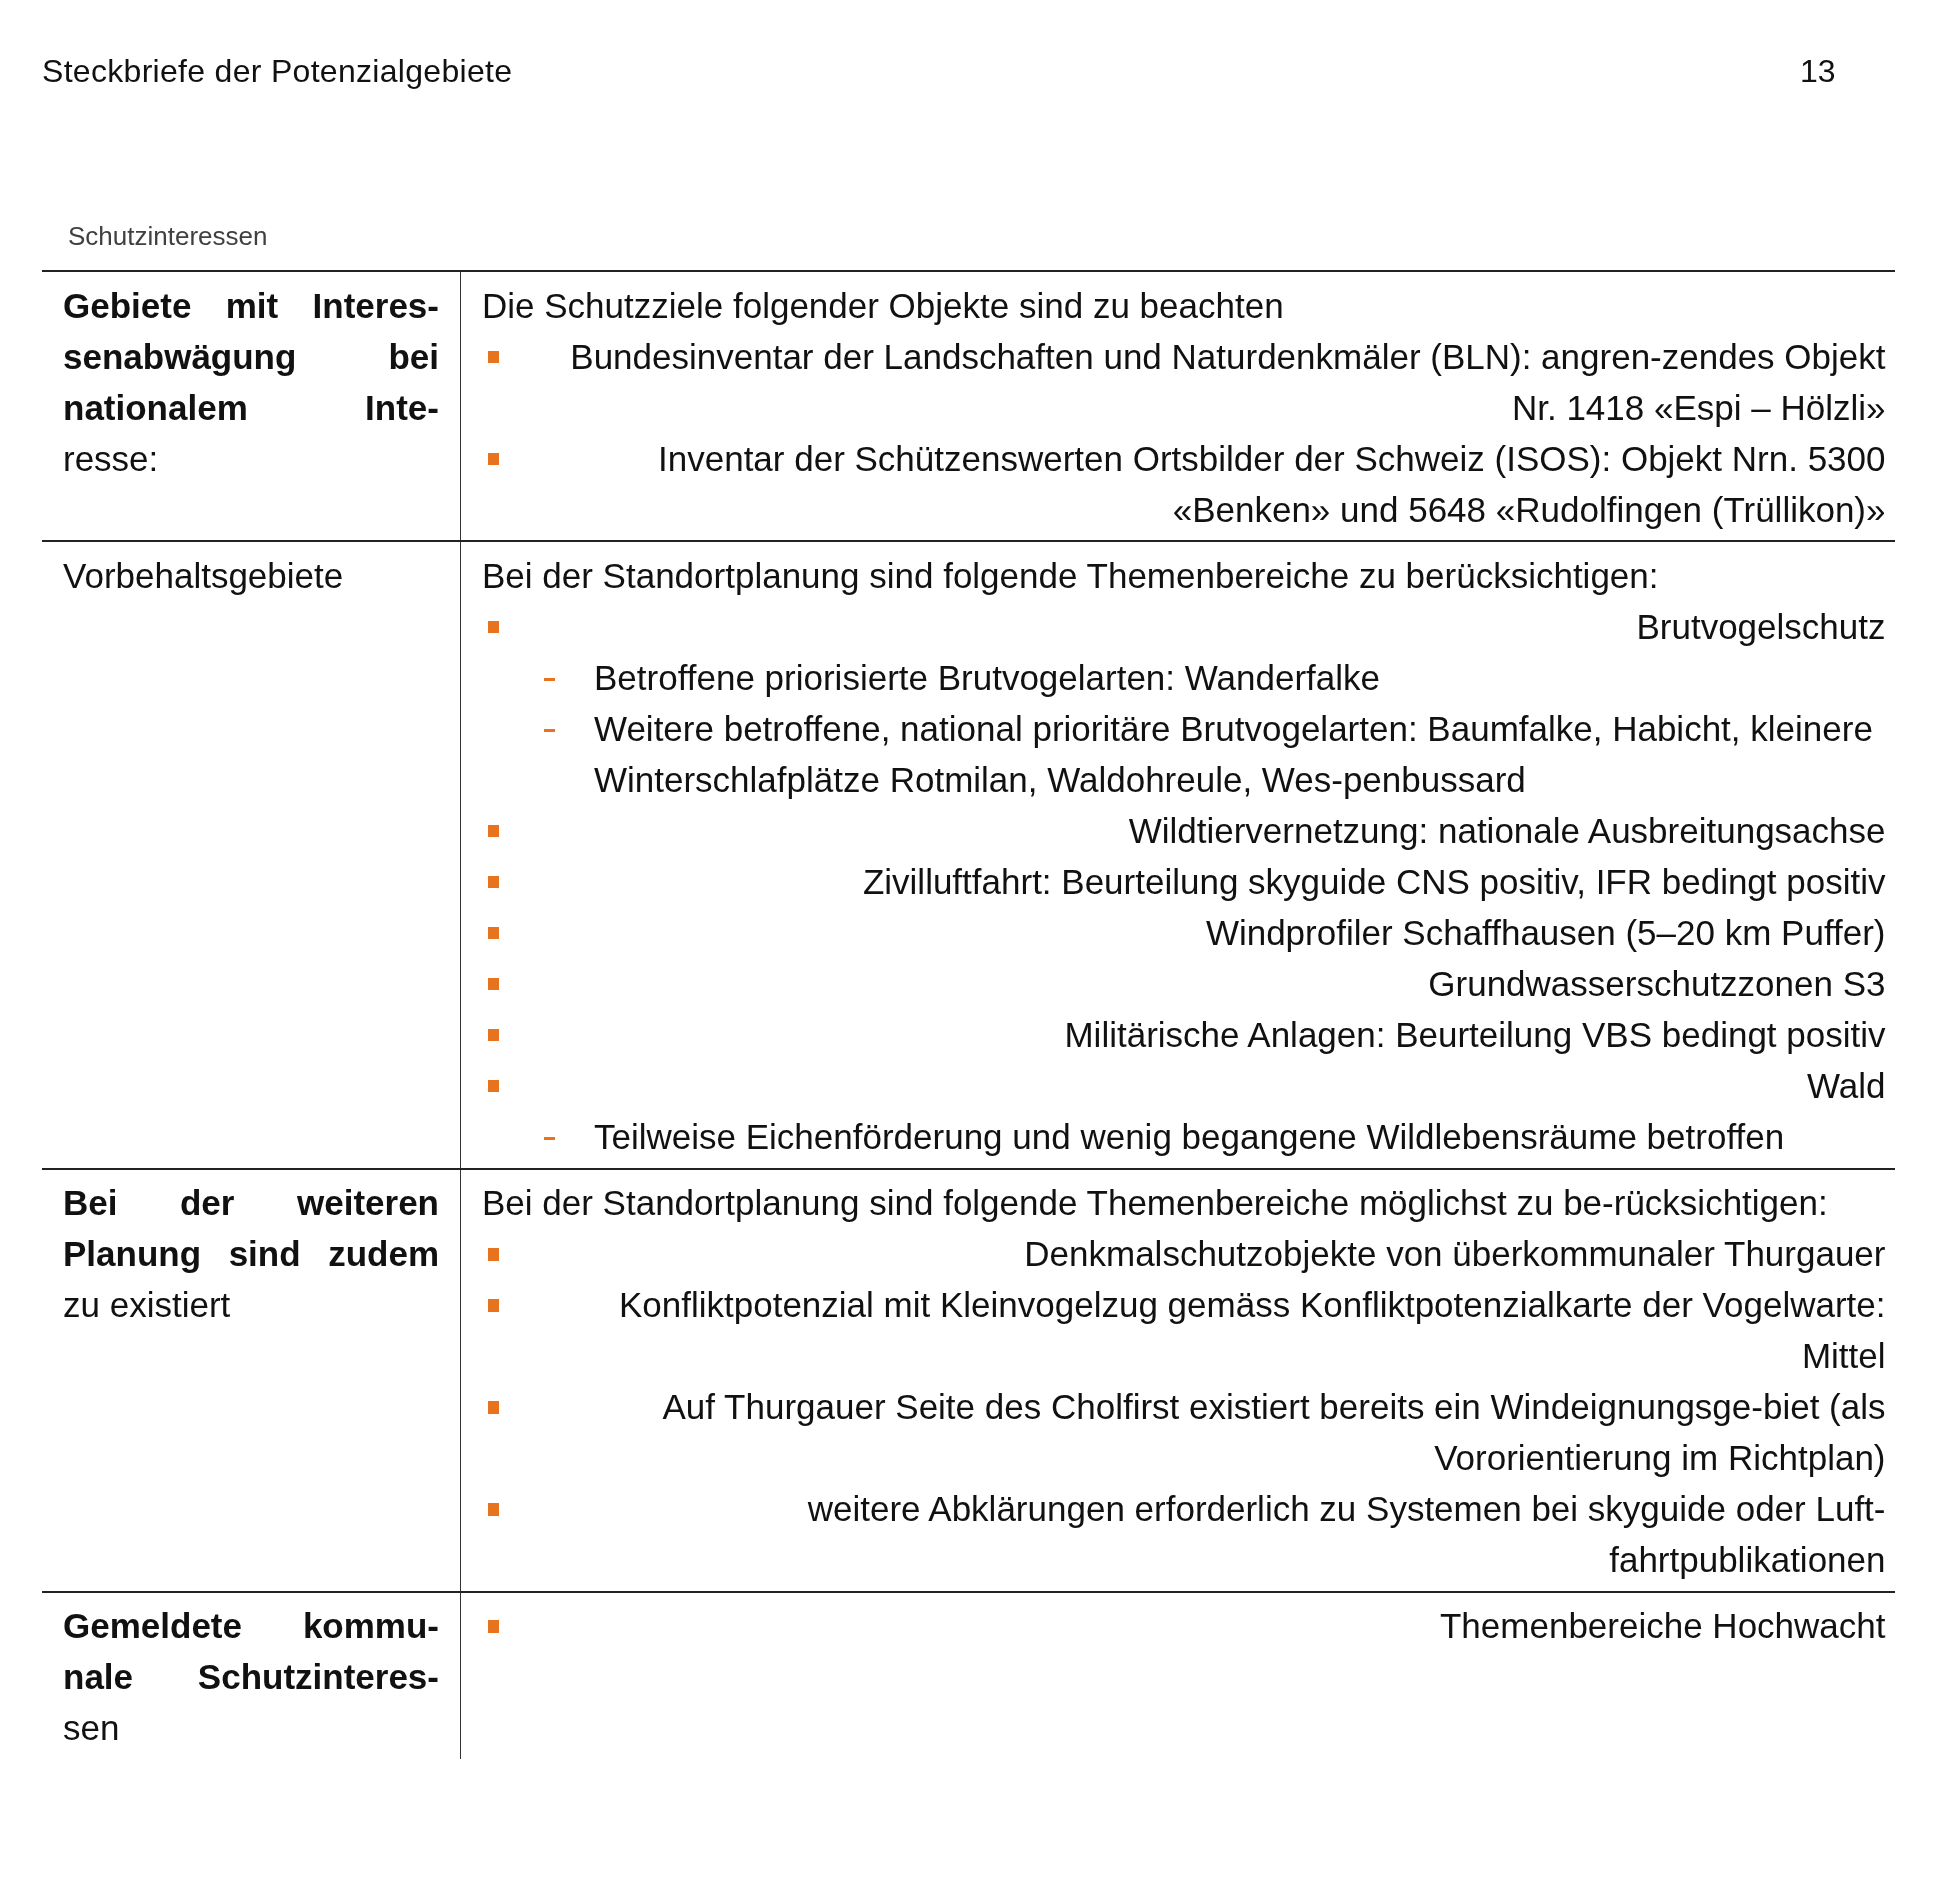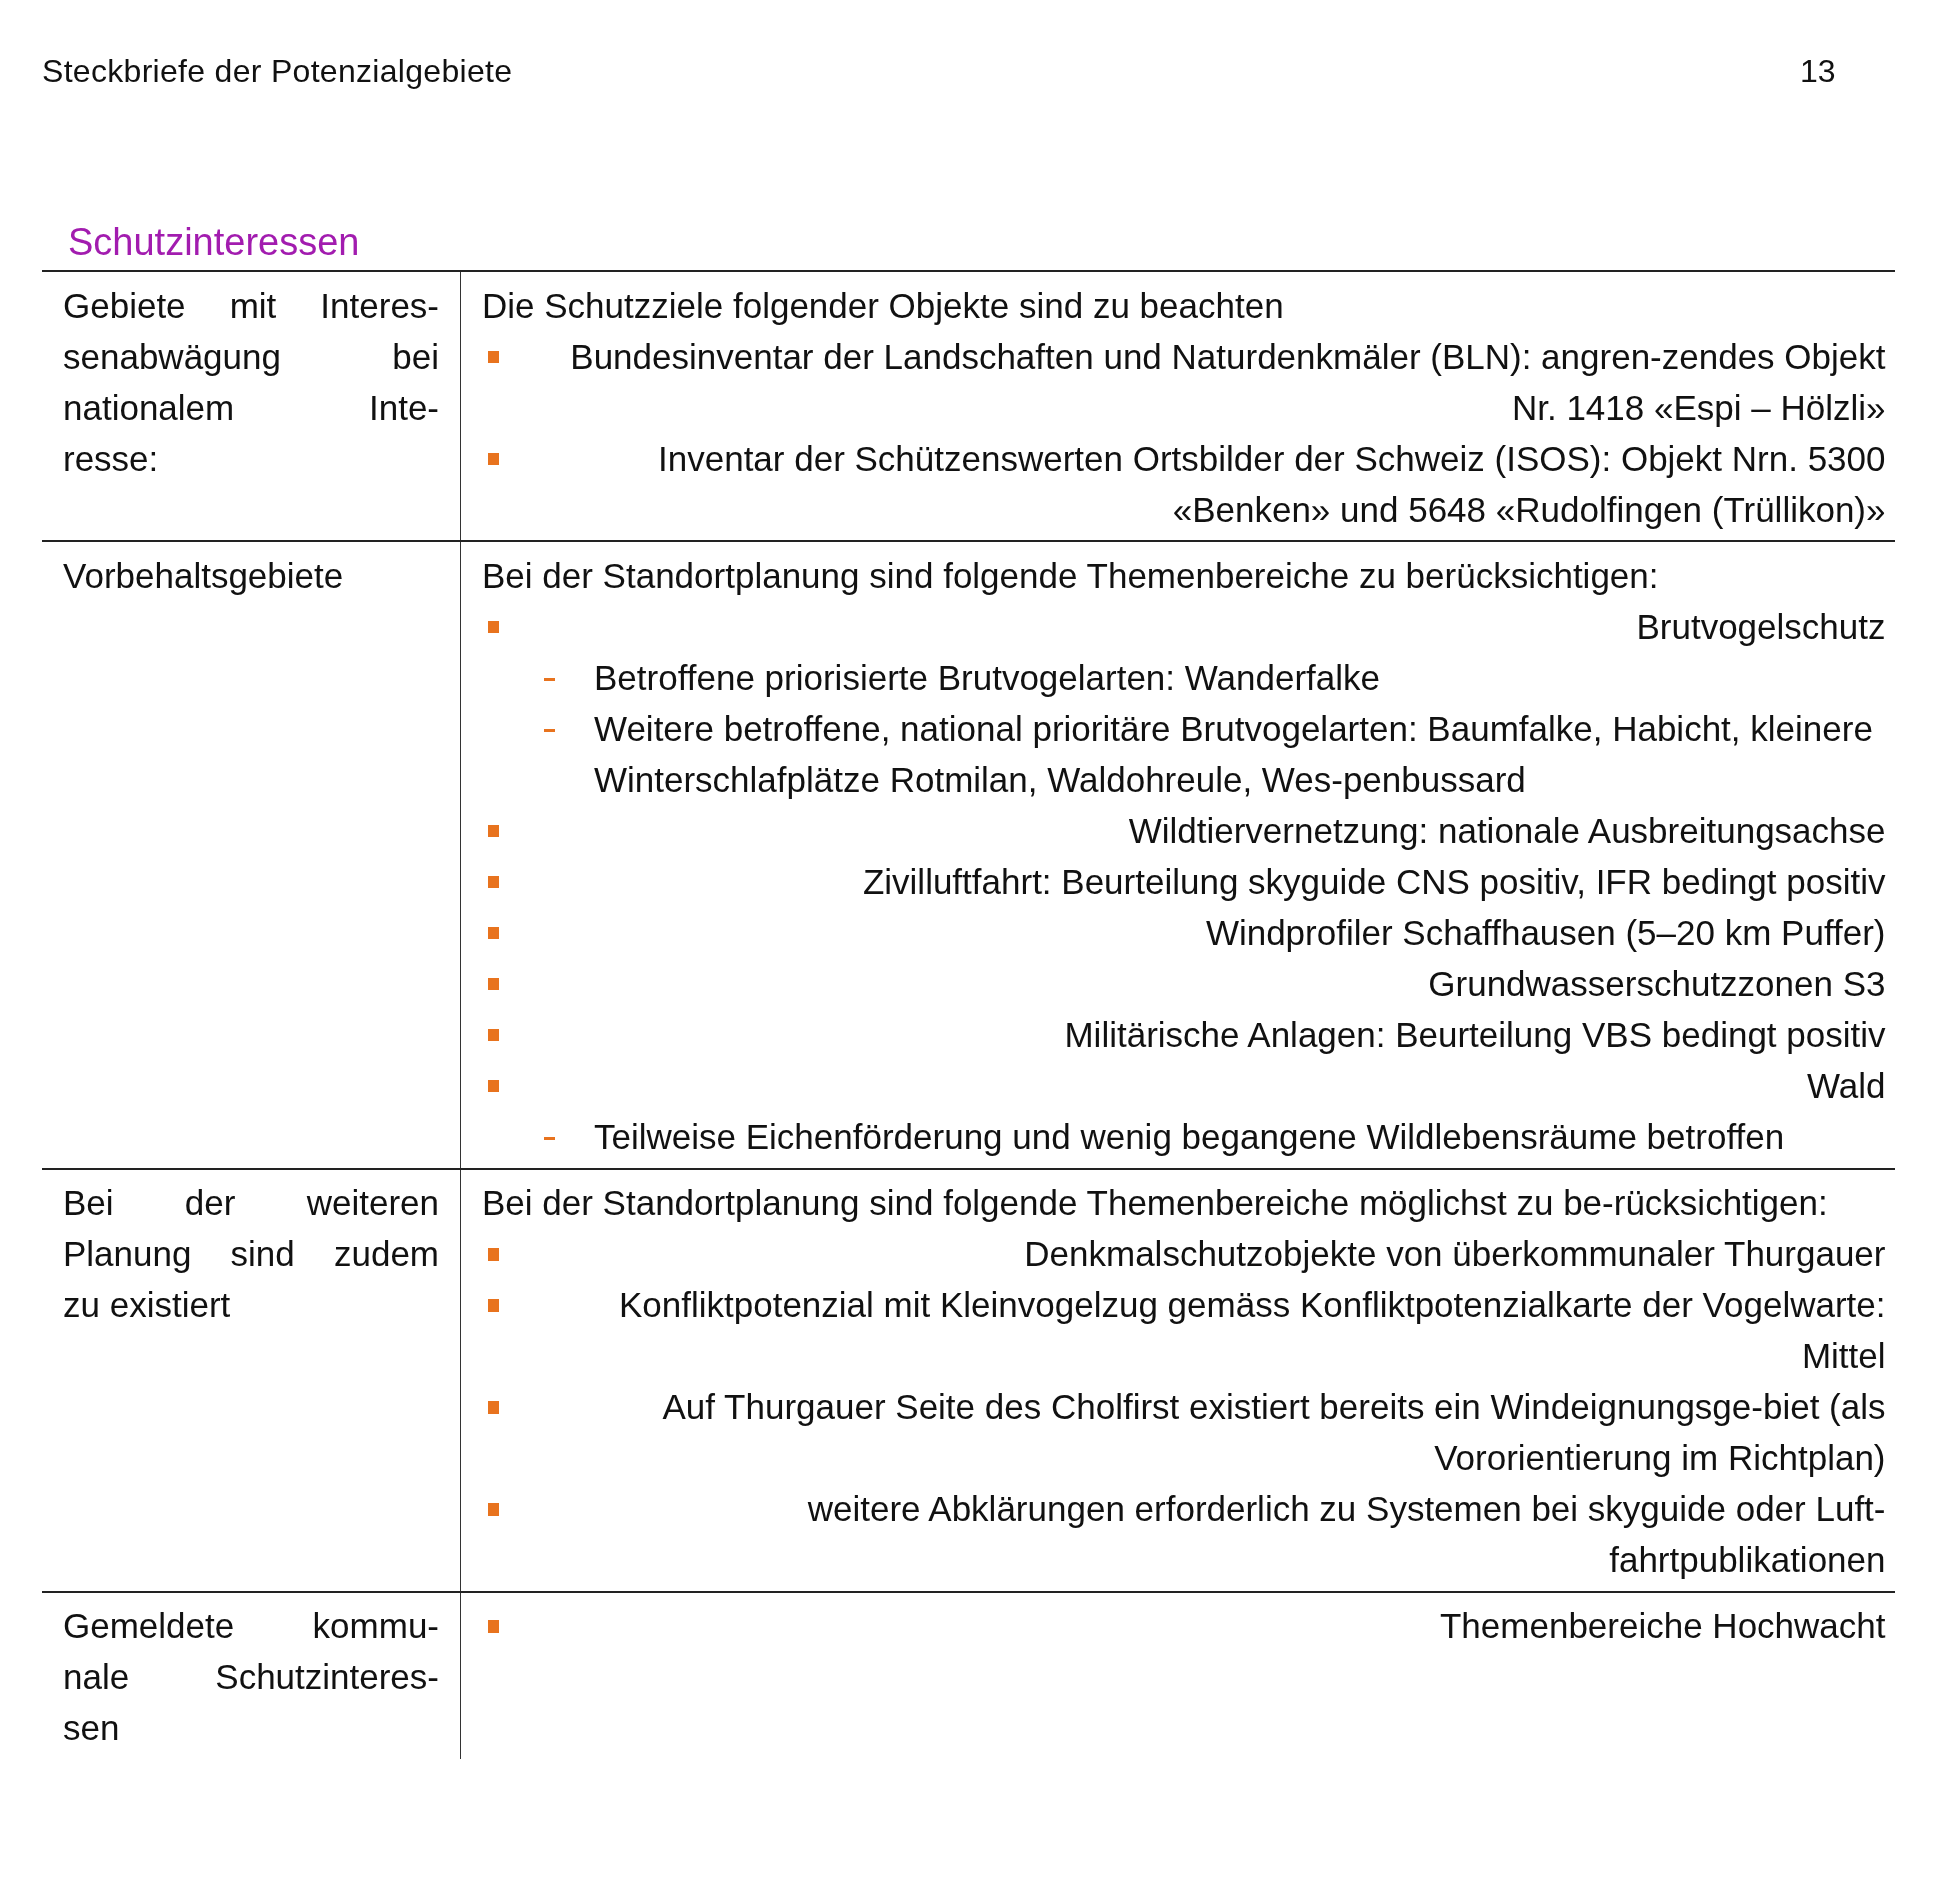--- a/index.html
+++ b/index.html
@@ -1,26 +1,26 @@
 <!DOCTYPE html>
 <html style="--accent: #E8731E;font-size:15px"><head>
 <meta charset="utf-8">
 <style>
   html, body { margin:0; padding:0; background:#ffffff; }
   body { width:1936px; height:1898px; position:relative; overflow:hidden;
          font-family:"Liberation Sans","DejaVu Sans",sans-serif; color:#111; }
   .running-head { position:absolute; left:42px; top:53px; font-size:32px; letter-spacing:0.3px;text-align:center; }
   .page-num { position:absolute; left:1800px; top:53px; font-size:32px; }
-  .section-title { position:absolute; left:68px; top:221px; font-size:38px; color:#a21caf; }
+  .section-title { position:absolute; left:68px; top:221px; font-size:26px; color:#404040; }
   .table { position:absolute; left:42px; top:270px; width:1853px; }
   .row { display:flex; border-top:2.9px solid #222; }
   .cell-left { width:419px; box-sizing:border-box; padding:7.6px 21px 5.7px 21px;
                border-right:1.9px solid #333; font-size:35px; line-height:51px; text-align:justify; }
   .cell-left span { display:block; }
-  .cell-left .jl { text-align:justify; text-align-last:justify; }
+  .cell-left .jl { text-align:justify; text-align-last:justify;font-weight:bold; }
   .cell-right { flex:1; box-sizing:border-box; padding:7.6px 9.5px 5.7px 21px; font-size:35px; line-height:51px; }
   .intro { display:block; }
   .bullet { position:relative; padding-left:57px;text-align:right; }
   .bullet::before { content:""; position:absolute; left:5.7px; top:20px; width:11.4px; height:12.4px; background:var(--accent,#E8731E); }
   .sub { position:relative; padding-left:112px; }
   .sub::before { content:""; position:absolute; left:62px; top:26px; width:11.4px; height:2.9px; background:var(--accent,#E8731E); }
   .row.last .cell-left, .row.last .cell-right { min-height:152px; }
 </style>
 </head>
 <body>

